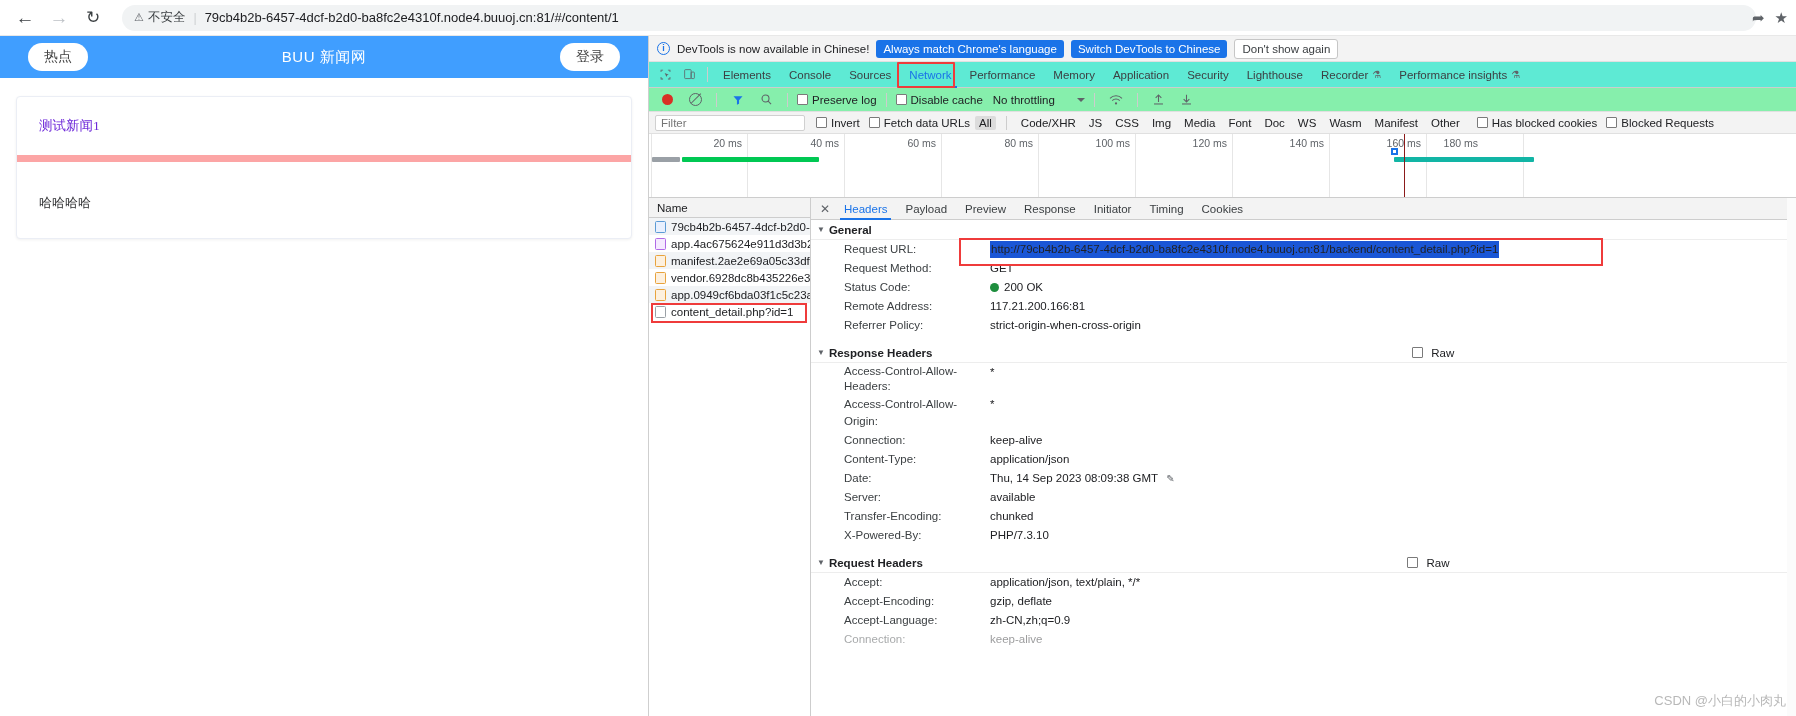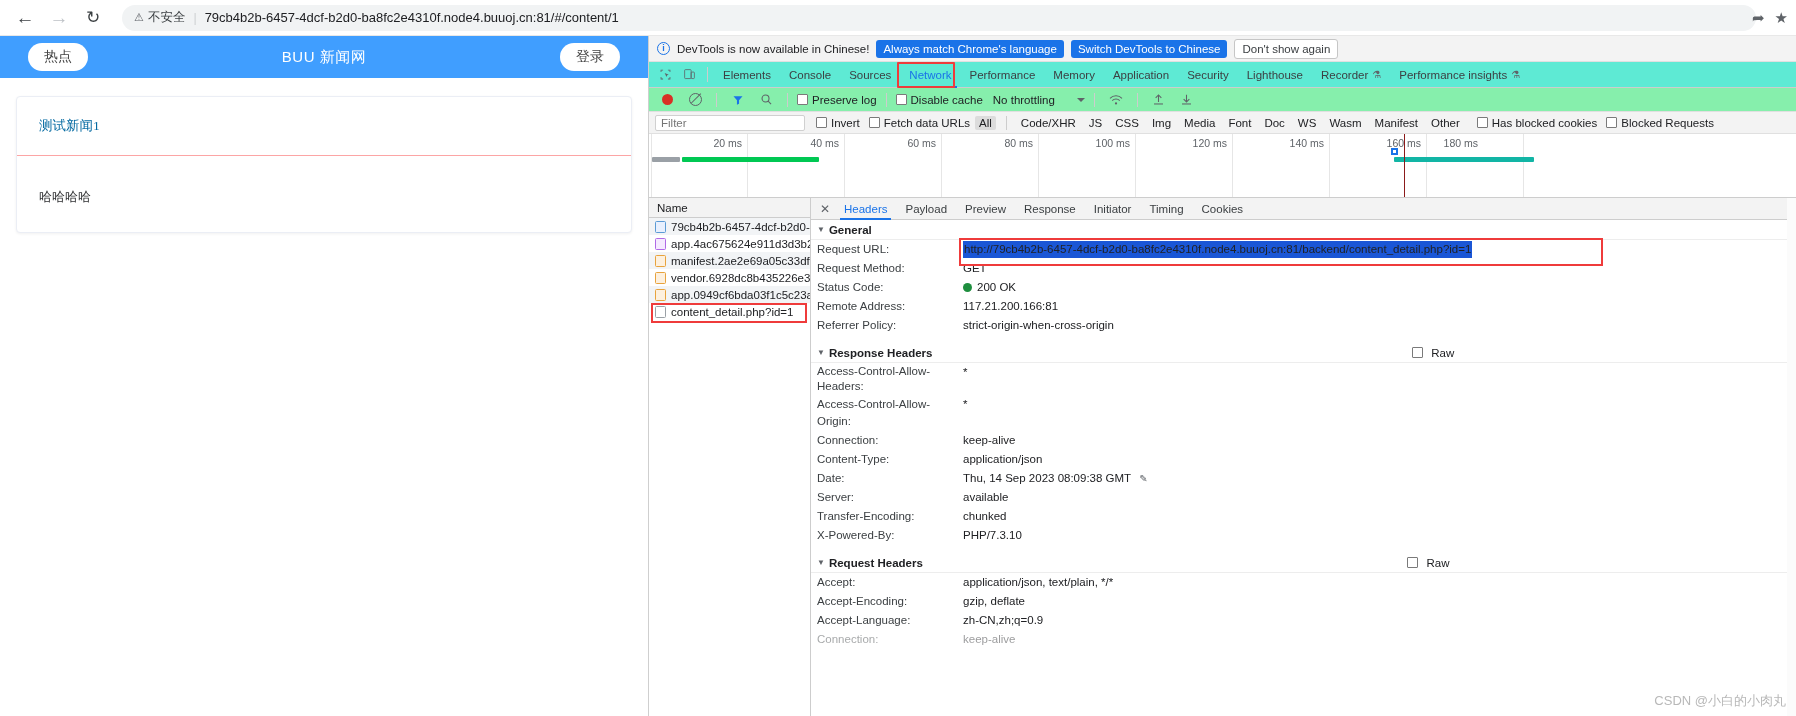--- a/index.html
+++ b/index.html
@@ -56,22 +56,22 @@
     background:#ffffff; color:#444; font-size:14px;
     border-radius:14px; padding:5px 16px; border:none; position:relative; z-index:2;
     box-shadow:0 0 0 0 rgba(0,0,0,0);
   }
   .news-card {
     margin:18px 16px 0 16px; background:#fff;
     border:1px solid #ebeef5; border-radius:4px;
     box-shadow:0 1px 3px rgba(0,0,0,.06);
   }
   .news-card .title-row {
-    padding:20px 22px; font-size:13.5px; color:#0369a1;
-    border-bottom:1px solid #fca5a5;
+    padding:20px 22px; font-size:13.5px; color:#6d28d9;
+    border-bottom:7px solid #fca5a5;
     font-family:Liberation Serif, serif;
   }
   .news-card .body-row {
     padding:32px 22px 26px 22px; font-size:13px; color:#303133;
   }
 
   
   .devtools {
     position:absolute; left:648px; top:36px; width:1148px; height:680px;
     background:#ffffff; border-left:1px solid #cfcfcf; font-size:12px; color:#202124;
@@ -183,21 +183,21 @@
 
   .sec-head {
     height:20px; display:flex; align-items:center; gap:4px; padding:0 6px;
     font-size:11.5px; color:#202124; border-bottom:1px solid #ededed; font-weight:bold;
   }
   .sec-head .tri { font-size:8px; color:#5f6368; }
   .sec-head .raw { margin-left:auto; display:flex; align-items:center; gap:8px; font-weight:normal; margin-right:auto; padding-left:140px;justify-content:flex-end;}
   .kv {
     display:flex; font-size:11.5px; color:#202124; padding:1px 0 1px 6px; line-height:17px;
   }
-  .kv .k { width:146px; color:#3c4043; flex:none; }
+  .kv .k { width:146px; color:#3c4043; flex:none;margin-left:27px; }
   .kv .v { color:#202124; }
   .dot-green { width:9px; height:9px; border-radius:50%; background:#1e8e3e; display:inline-block; margin-right:5px; vertical-align:-1px;}
   .url-sel { background:#1a56d6; color:#ffffff; padding:0 1px; }
   .url-box-highlight { position:absolute; border:2px solid #ef3b3b; pointer-events:none; }
   .pencil { color:#5f6368; font-size:10px; margin-left:5px; }
 
   .watermark {
     position:absolute; right:10px; bottom:6px; color:#b8b8b8; font-size:13px;
     font-family:"Liberation Sans", sans-serif;
   }

